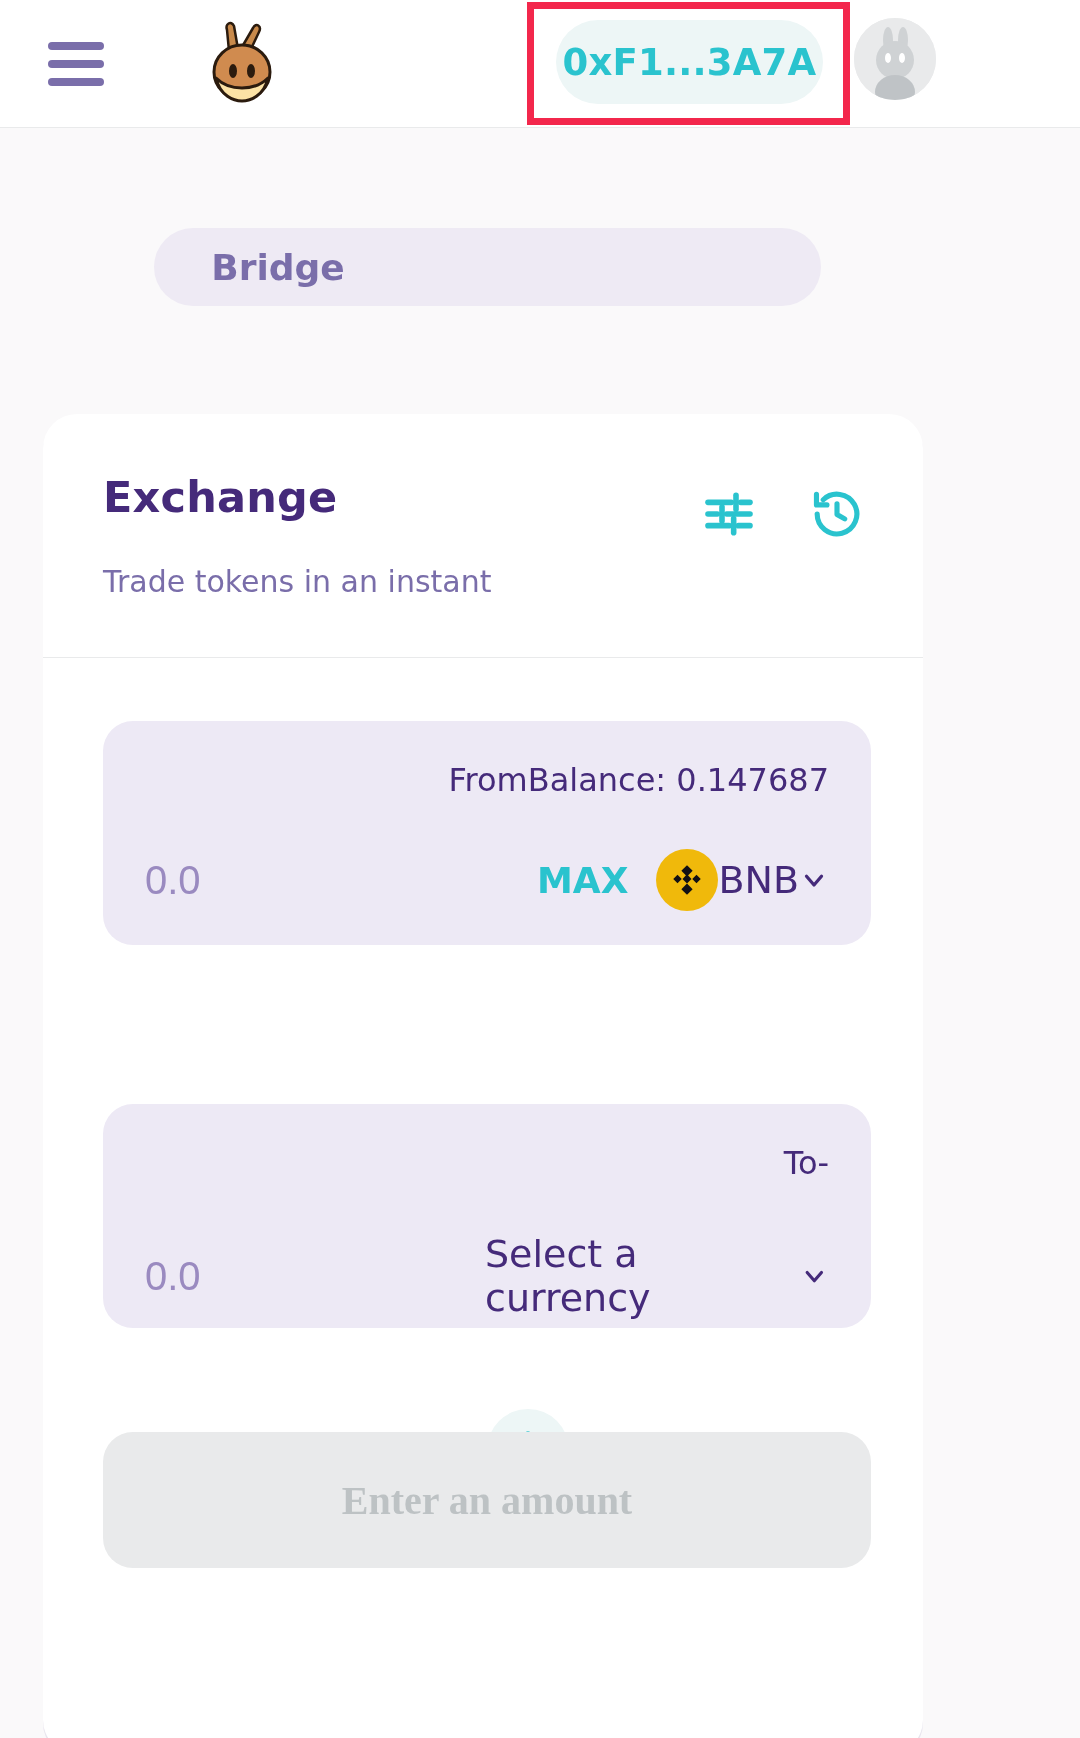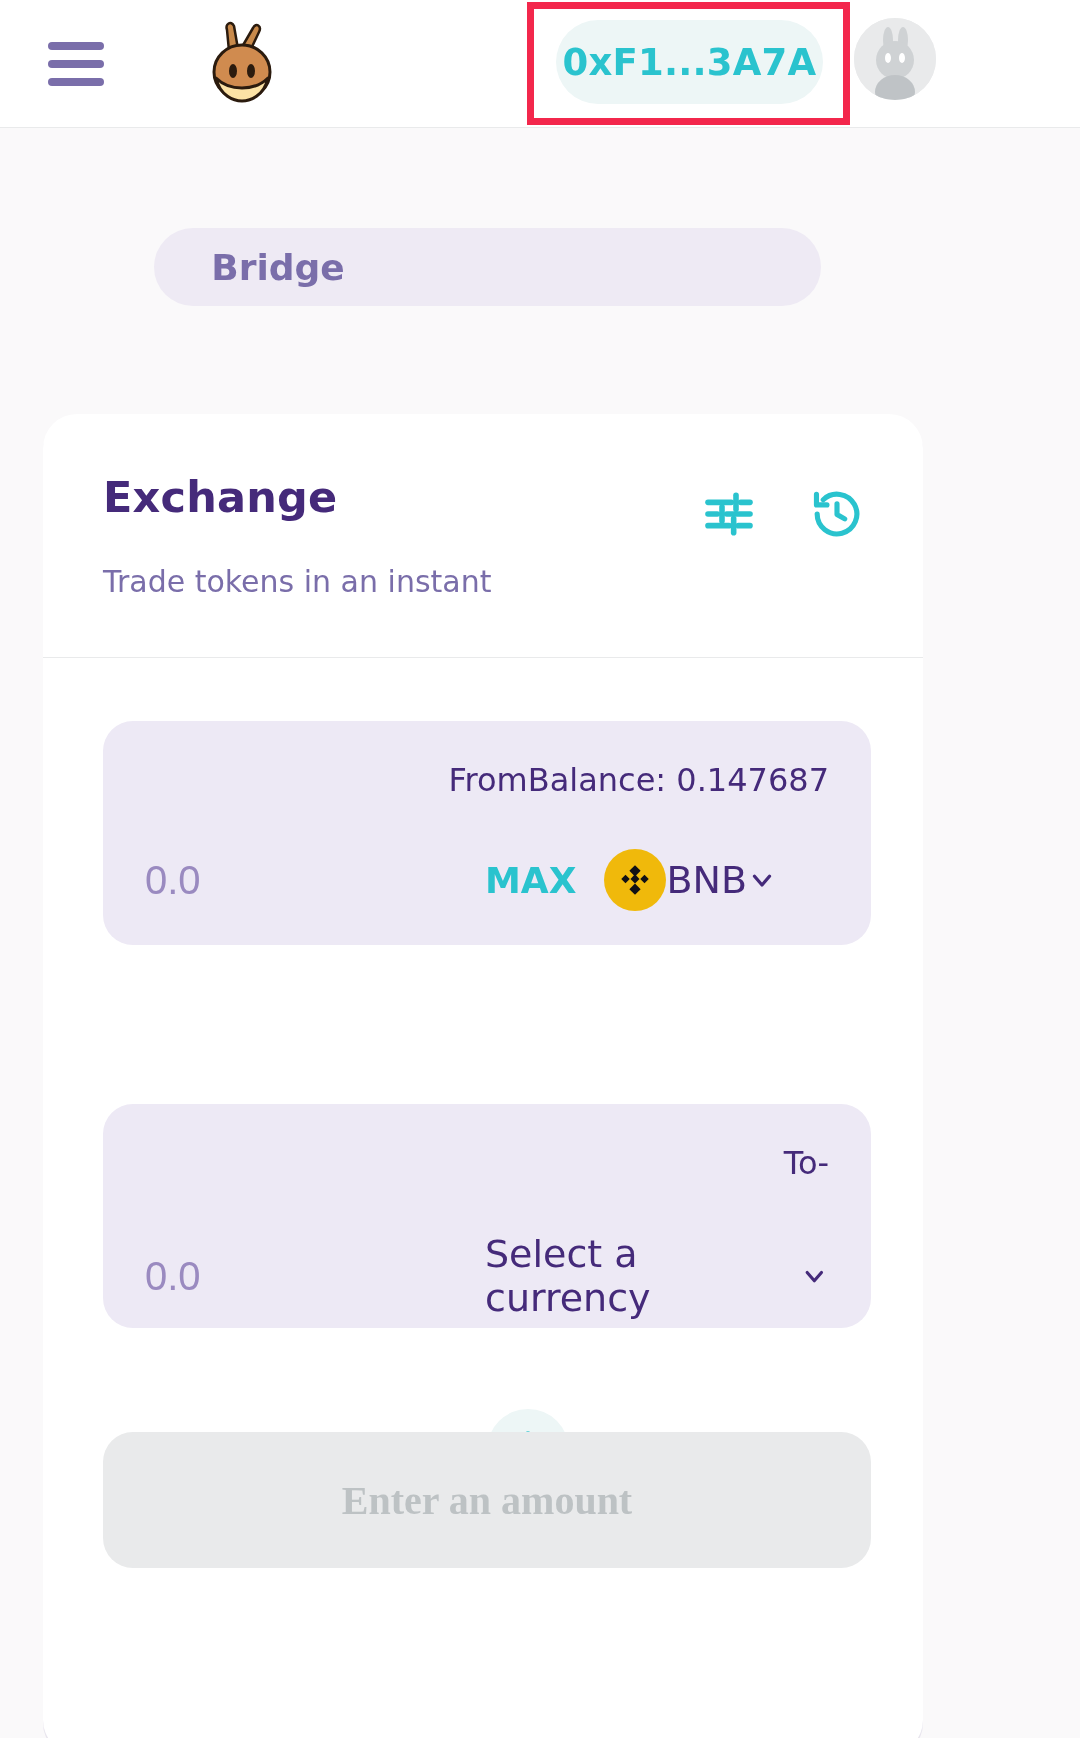--- a/index.html
+++ b/index.html
@@ -146,21 +146,21 @@
   .io-label{
     font-size:32px; font-weight:400;
     color:#452A7A;
   }
   .io-balance{
     font-size:32px; font-weight:400;
     color:#452A7A;
   }
   .io-bottom{
     position:absolute; left:42px; right:42px; top:128px;
-    display:flex; align-items:center; justify-content:flex-start;
+    display:flex; align-items:center; justify-content:space-between;
   }
   .amount-input{
     font-size:40px; font-weight:400;
     color:#9A8AC0;
     background:transparent;
     border:none; outline:none;
     width:340px;
   }
   .amount-input::placeholder{ color:#9A8AC0; opacity:1; }
   .io-right{

